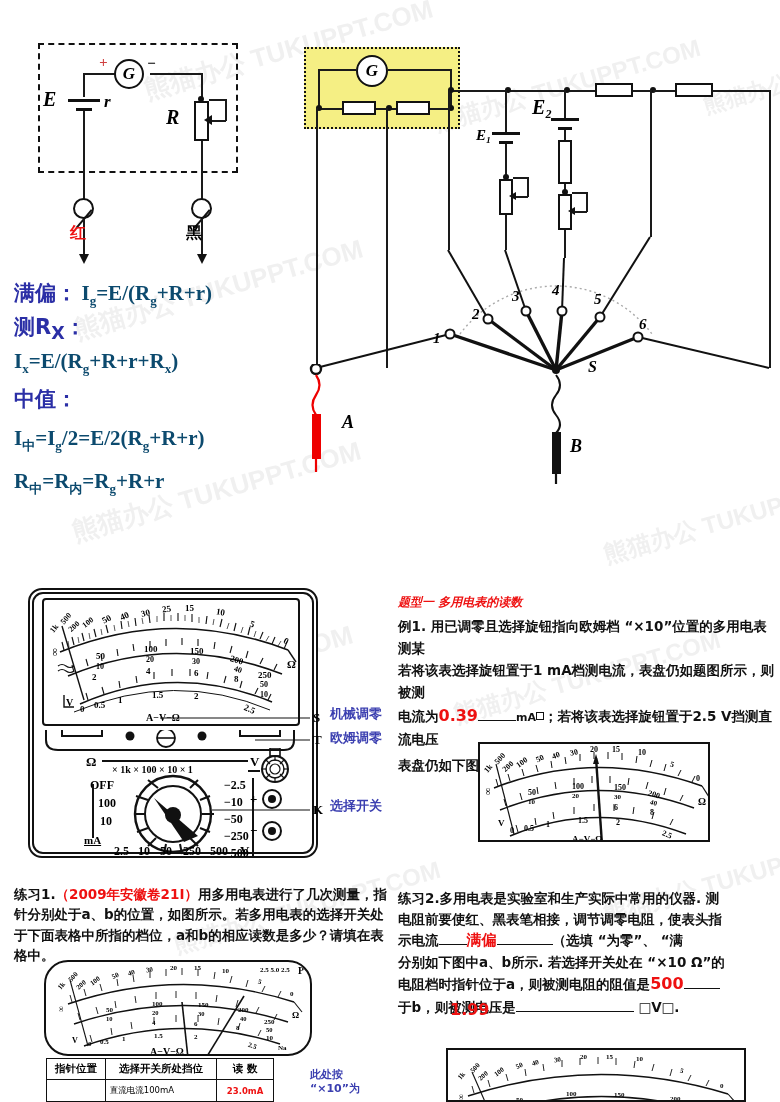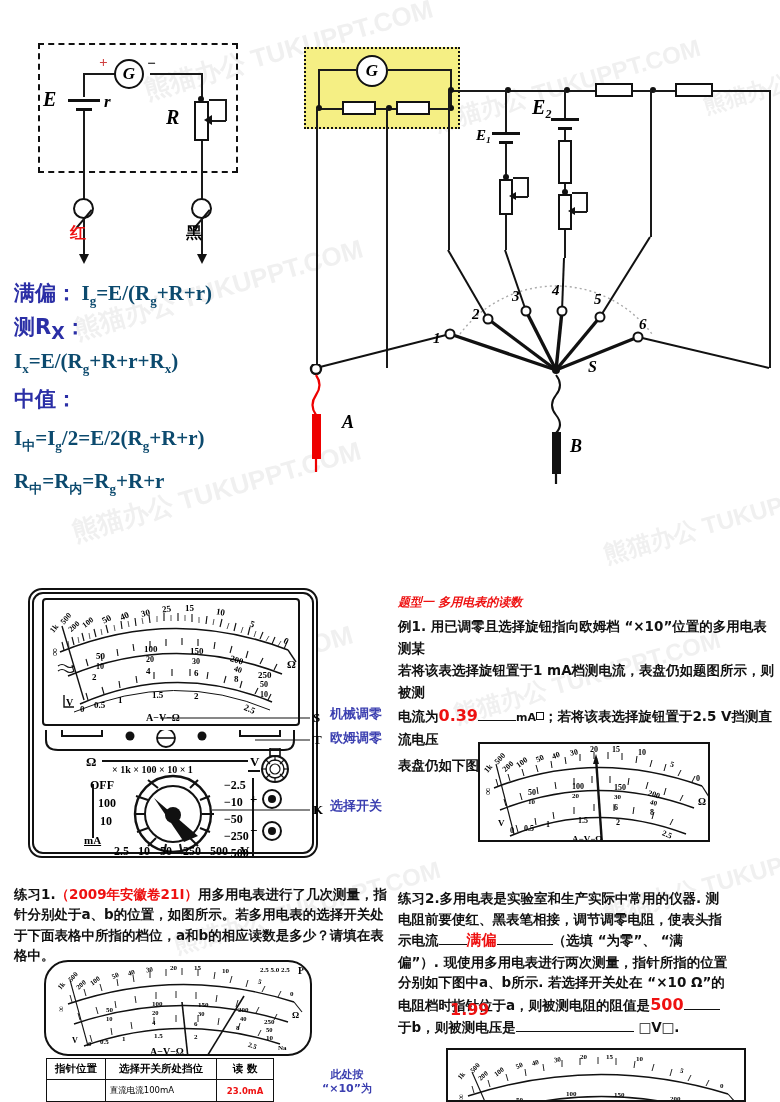--- a/index.html
+++ b/index.html
@@ -81,21 +81,20 @@
   }
   .scaleTxt { position:absolute; font-family:"Liberation Serif", serif; font-weight:bold; }
 
   
   .faceBox { position:absolute; border:2px solid #111; background:#fff; overflow:hidden; }
 
   
   .ann-blue {
     position:absolute; color:#3b3fb0; font-weight:bold;
     font-family:"DejaVu Sans", sans-serif;
-    text-align:center;
   }
   .ann-lbl { position:absolute; font-family:"Liberation Serif", serif; font-weight:bold; }
 
   
   .cn-body {
     font-family:"DejaVu Sans", sans-serif;
     font-size:13.5px; font-weight:bold; line-height:1.62; color:#111;
   }
   .redfill { color:#ee1111; font-weight:bold; }
   .blank { display:inline-block; border-bottom:1.5px solid #111; }
@@ -808,21 +807,20 @@
 </div>
 
 <div class="abs cn-body" style="left:398px; top:888px; width:378px; line-height:1.52;">
   <div>
     <span>练习2.</span><span>多用电表是实验室和生产实际中常用的仪器. 测</span>
   </div>
   <div>电阻前要使红、黑表笔相接，调节调零电阻，使表头指</div>
   <div>
     <span>示电流</span><span class="blank" style="width:28px;"></span><span class="redfill" style="font-size:15px;">满偏</span><span class="blank" style="width:56px;"></span><span>（选填 “为零”、 “满</span>
   </div>
-  <div>偏”）. 现使用多用电表进行两次测量，指针所指的位置</div>
   <div>分别如下图中a、b所示. 若选择开关处在 “×10 Ω”的</div>
   <div>
     <span>电阻档时指针位于a，则被测电阻的阻值是</span><span class="redfill" style="font-size:16px;">500</span><span class="blank" style="width:36px;"></span>
   </div>
   <div>
     <span>于b，则被测电压是</span><span class="blank" style="width:118px;"></span>
     <span>□V□.</span>
   </div>
   <div class="redfill" style="position:absolute; left:52px; top:110px; font-size:16px;">
     <span>1.99</span>

